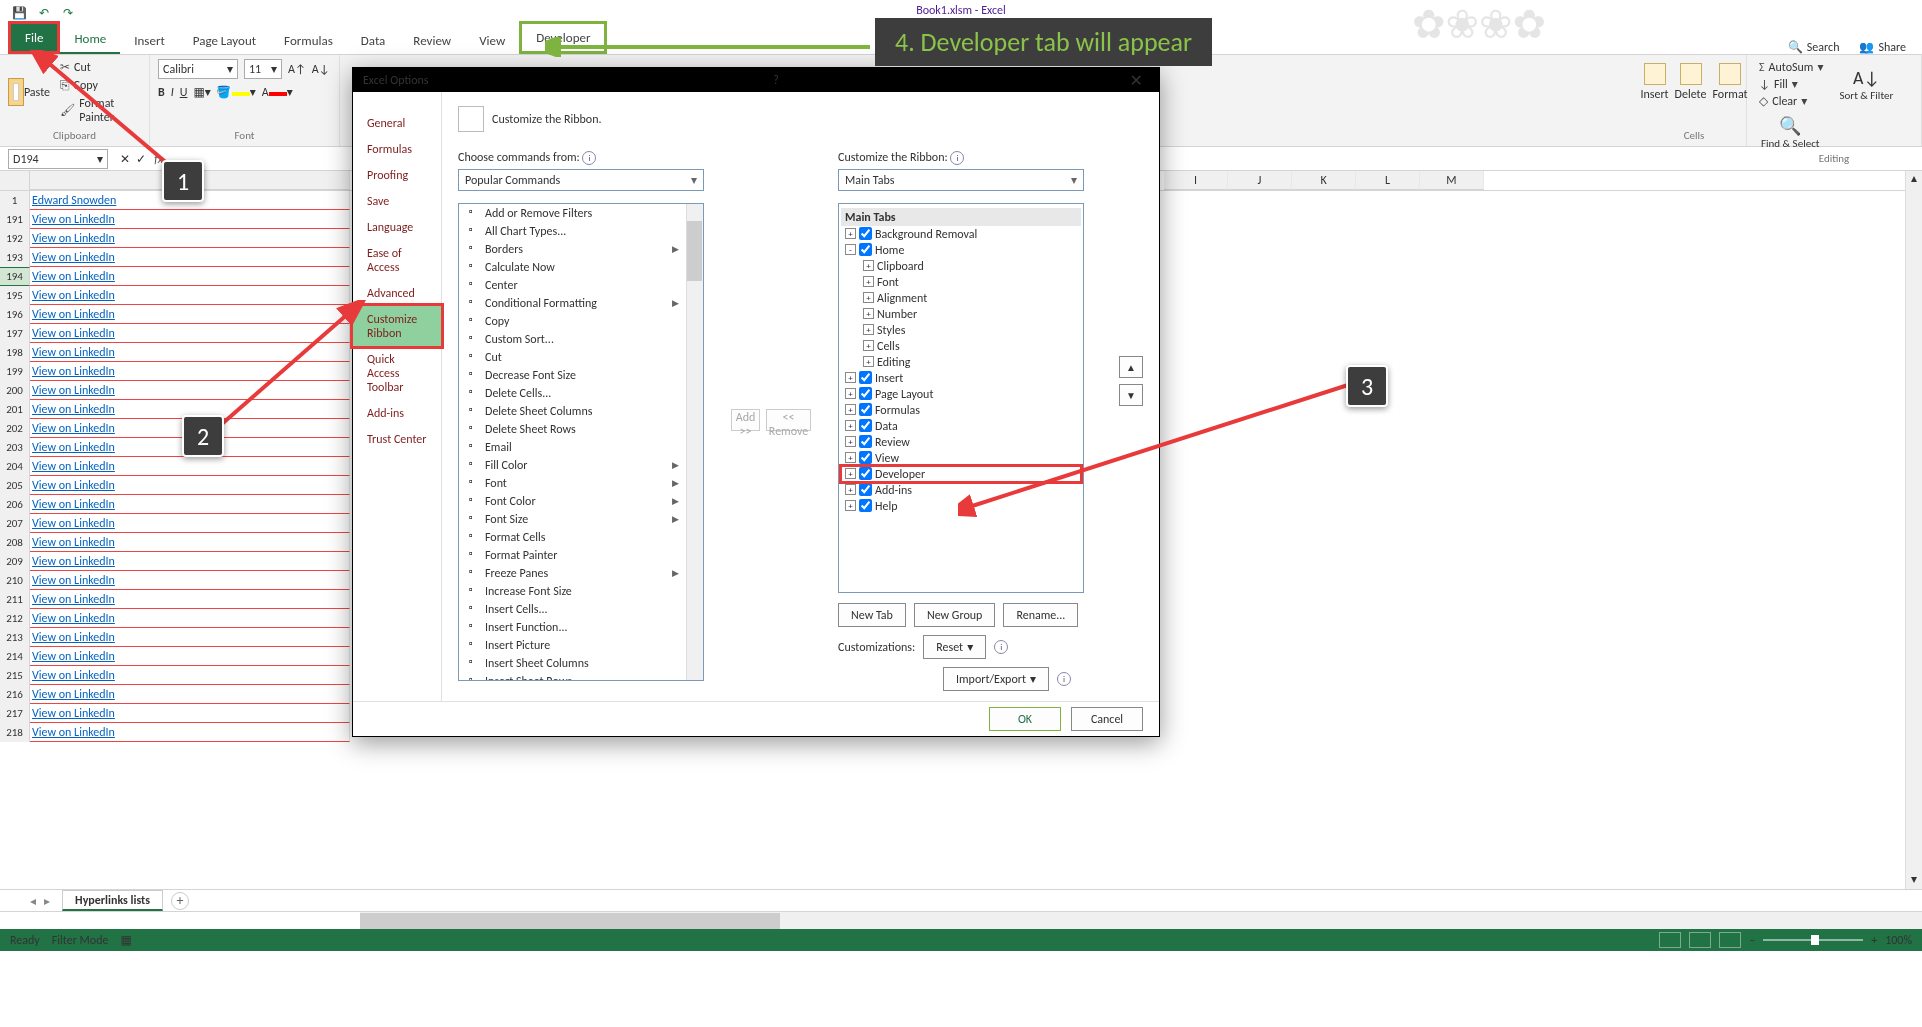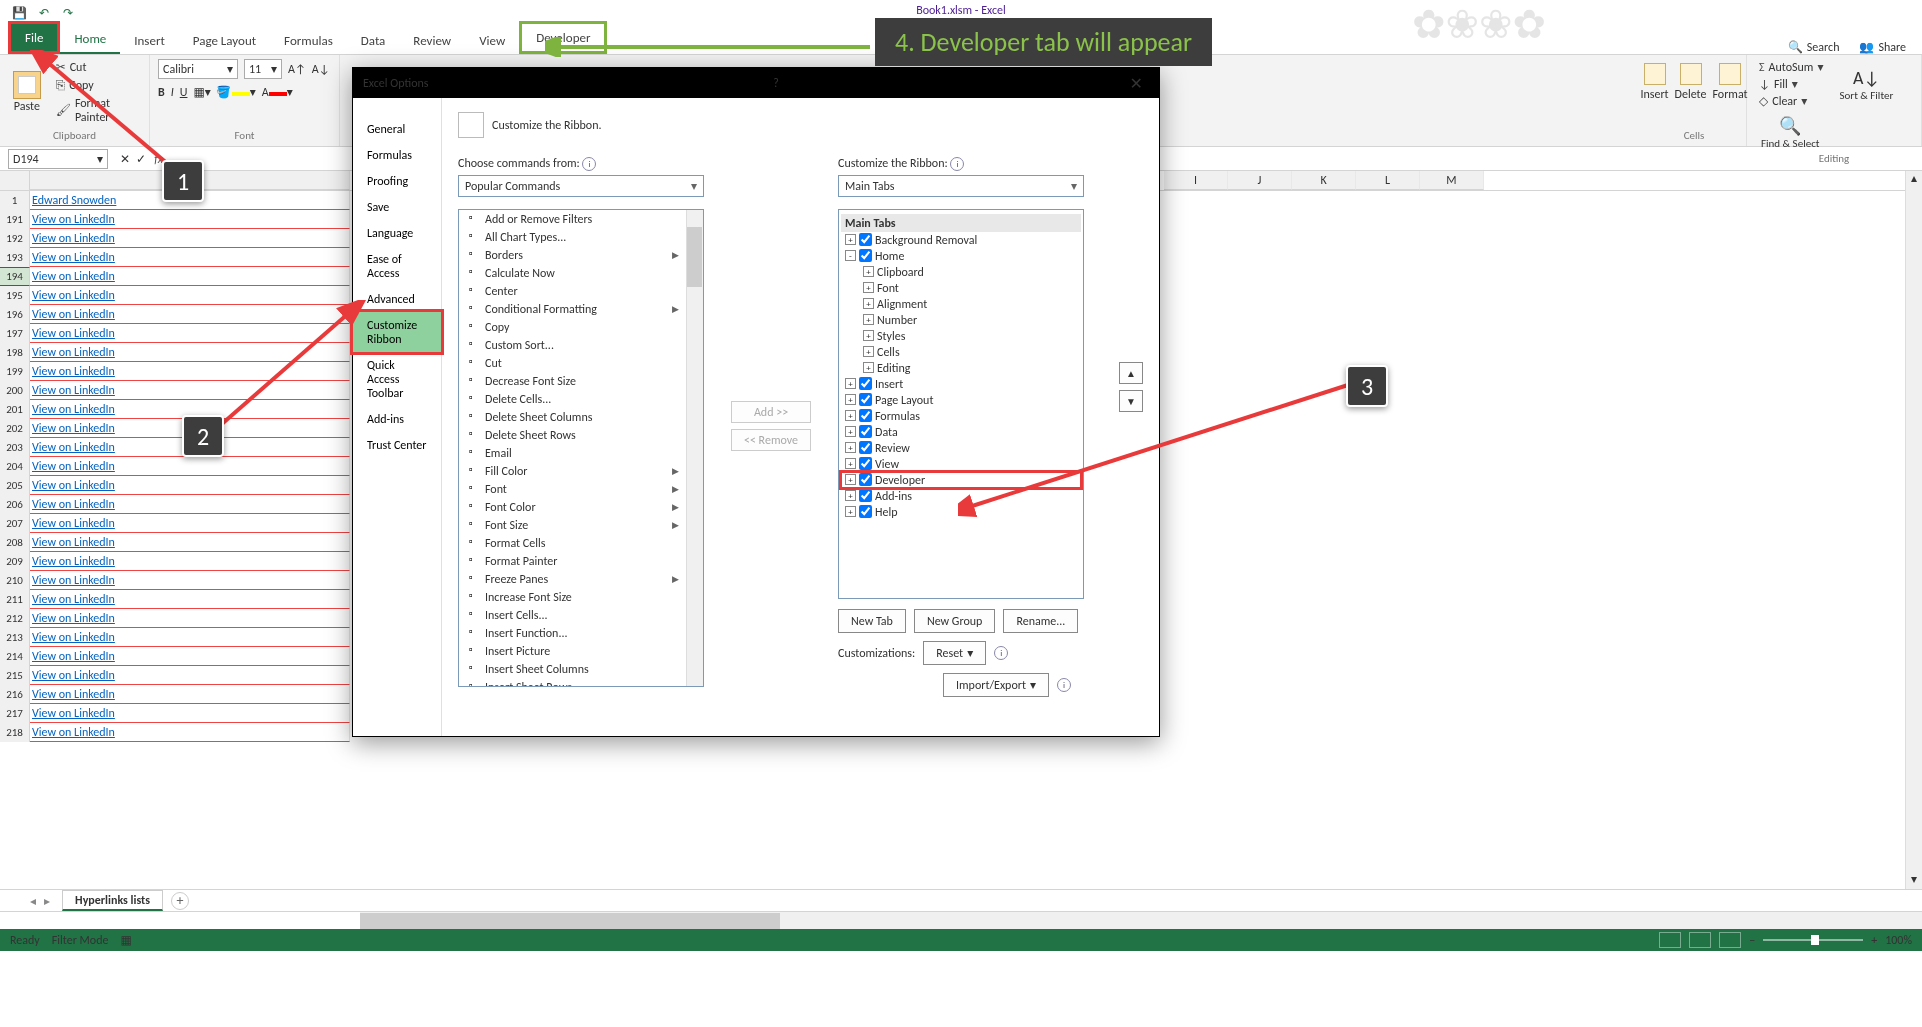--- a/index.html
+++ b/index.html
@@ -17,21 +17,21 @@
 .search{margin-left:auto;margin-right:20px;color:#888;display:flex;align-items:center;gap:4px}
 .share{margin-right:16px;color:#555;display:flex;align-items:center;gap:4px}
 
 .ribbon{height:92px;background:#f3f3f3;border-bottom:1px solid #d4d4d4;display:flex}
 .group{border-right:1px solid #e0e0e0;padding:4px 8px 2px;display:flex;flex-direction:column}
 .group-label{text-align:center;color:#777;font-size:11px;margin-top:auto;padding:2px 0}
 .clip{width:150px}
 .font{width:190px}
 .cells{width:105px;margin-left:auto}
 .editing{width:175px}
-.paste-btn{display:flex;flex-direction:column;align-items:center;width:42px}
+.paste-btn{display:flex;flex-direction:row;align-items:center;width:42px}
 .paste-ico{width:28px;height:28px;background:#f8d38c;border:1px solid #c59a4a;position:relative}
 .paste-ico:after{content:"";position:absolute;top:4px;left:4px;right:4px;bottom:4px;background:#fff;border:1px solid #ccc}
 .row{display:flex;align-items:center;gap:6px}
 .small-btn{padding:1px 4px;font-size:12px;color:#444;display:flex;align-items:center;gap:4px}
 .font-combo{width:80px;height:20px;border:1px solid #ababab;background:#fff;font-size:11px;padding:0 4px;display:flex;align-items:center;justify-content:space-between}
 .size-combo{width:38px;height:20px;border:1px solid #ababab;background:#fff;font-size:11px;padding:0 4px;display:flex;align-items:center;justify-content:space-between}
 .btn-b{font-weight:bold}
 .btn-i{font-style:italic}
 .btn-u{text-decoration:underline}
 .colorbar{width:18px;height:4px;background:#ff0000;display:inline-block}
@@ -65,21 +65,21 @@
 .viewbtn{width:22px;height:16px;border:1px solid rgba(255,255,255,.4);display:inline-block}
 .zoomslider{width:100px;height:2px;background:rgba(255,255,255,.5);position:relative}
 .zoomslider:before{content:"";position:absolute;left:48px;top:-4px;width:8px;height:10px;background:#fff}
 
 .dialog{position:absolute;left:352px;top:67px;width:808px;height:670px;background:#fff;border:1px solid #000;box-shadow:0 6px 24px rgba(0,0,0,.4);z-index:50;display:flex;flex-direction:column}
 .dlg-title{height:30px;background:#000;color:#fff;display:flex;align-items:center;padding:0 10px;font-size:12px}
 .dlg-title .x{margin-left:auto;font-size:16px;cursor:pointer;padding:0 6px}
 .dlg-title .q{margin-left:auto;padding:0 6px}
 .dlg-body{flex:1;display:flex}
 .dlg-nav{width:134px;border-right:1px solid #e0e0e0;padding:18px 0}
-.dlg-nav .ni{padding:6px 14px;font-size:12px;color:#000000;cursor:pointer}
+.dlg-nav .ni{padding:6px 14px;font-size:12px;color:#7f1d1d;cursor:pointer}
 .dlg-nav .ni.sel{background:#8fd19e;border:3px solid #e83a3a;margin:-3px}
 .dlg-main{flex:1;padding:14px 16px 10px;position:relative}
 .dlg-h{display:flex;align-items:center;gap:8px;font-size:17px;color:#444;margin-bottom:18px}
 .dlg-h .ico{width:26px;height:26px;background:#fff;border:1px solid #bbb;position:relative}
 .dlg-cols{display:flex;gap:27px}
 .col-left,.col-right{display:flex;flex-direction:column}
 .lbl{font-size:12px;color:#444;margin-bottom:4px}
 .combo{height:22px;border:1px solid #7a9ab8;background:#fff;padding:0 6px;display:flex;align-items:center;justify-content:space-between;font-size:12px;margin-bottom:12px}
 .combo .dd{color:#666}
 .listbox{border:1px solid #7a9ab8;background:#fff;overflow:hidden;position:relative}
@@ -89,21 +89,21 @@
 .li .arw{margin-left:auto;margin-right:20px;color:#666;font-size:9px}
 .li .ico{width:16px;height:16px;display:inline-block;flex-shrink:0;font-size:11px;text-align:center}
 .tree{border:1px solid #7a9ab8;background:#fff;padding:4px 2px;height:390px;overflow:hidden;position:relative}
 .tree .hdr{background:#e8e8e8;padding:2px 4px;font-weight:bold;font-size:12px}
 .tn{padding:1px 2px;display:flex;align-items:center;gap:3px;font-size:12px}
 .tn .exp{width:11px;height:11px;border:1px solid #888;font-size:9px;display:flex;align-items:center;justify-content:center;line-height:1}
 .tn input{margin:0}
 .tn.l1{padding-left:4px}
 .tn.l2{padding-left:22px}
 .tn.dev{outline:3px solid #e83a3a;outline-offset:-1px}
-.midbtns{display:flex;flex-direction:column;gap:6px;align-self:center;width:80px}
+.midbtns{display:flex;flex-direction:row;gap:6px;align-self:center;width:80px}
 .mbtn{height:22px;border:1px solid #ccc;background:#fdfdfd;color:#aaa;font-size:12px}
 .spinbtns{display:flex;flex-direction:column;margin-left:8px;align-self:flex-start;margin-top:206px}
 .spinbtn{width:24px;height:22px;border:1px solid #888;background:#fdfdfd;font-size:10px;display:flex;align-items:center;justify-content:center}
 .bottom-btns{display:flex;gap:8px;margin-top:10px}
 .btn{height:24px;border:1px solid #888;background:#fdfdfd;padding:0 12px;font-size:12px;display:flex;align-items:center;gap:4px}
 .cust-row{display:flex;align-items:center;gap:8px;margin-top:8px}
 .dlg-footer{height:44px;border-top:1px solid #e0e0e0;display:flex;align-items:center;justify-content:flex-end;gap:10px;padding-right:16px}
 .fbtn{width:72px;height:24px;border:1px solid #888;background:#fdfdfd;font-size:12px}
 .fbtn.ok{border:1px solid #7db33e;color:#217346}
 .info{width:14px;height:14px;border:1px solid #88a;border-radius:50%;font-size:9px;display:inline-flex;align-items:center;justify-content:center;color:#557}
@@ -725,20 +725,24 @@
             <button class="btn"><span>Import/Export</span> ▾</button>
             <span class="info">i</span>
           </div>
         </div>
         <div class="spinbtns">
           <div class="spinbtn">▲</div>
           <div class="spinbtn" style="margin-top:6px">▼</div>
         </div>
       </div>
     </div>
+  </div>
+  <div class="dlg-footer">
+    <button class="fbtn ok">OK</button>
+    <button class="fbtn">Cancel</button>
   </div>
 </div>
 
 <div class="anno numbox" style="left:162px;top:160px">1</div>
 <div class="anno numbox" style="left:182px;top:415px">2</div>
 <div class="anno numbox" style="left:1346px;top:365px">3</div>
 <div class="anno ann4" style="left:875px;top:18px">4. Developer tab will appear</div>
 
 <svg class="arrow" style="left:30px;top:50px" width="160" height="140">
   <defs>

